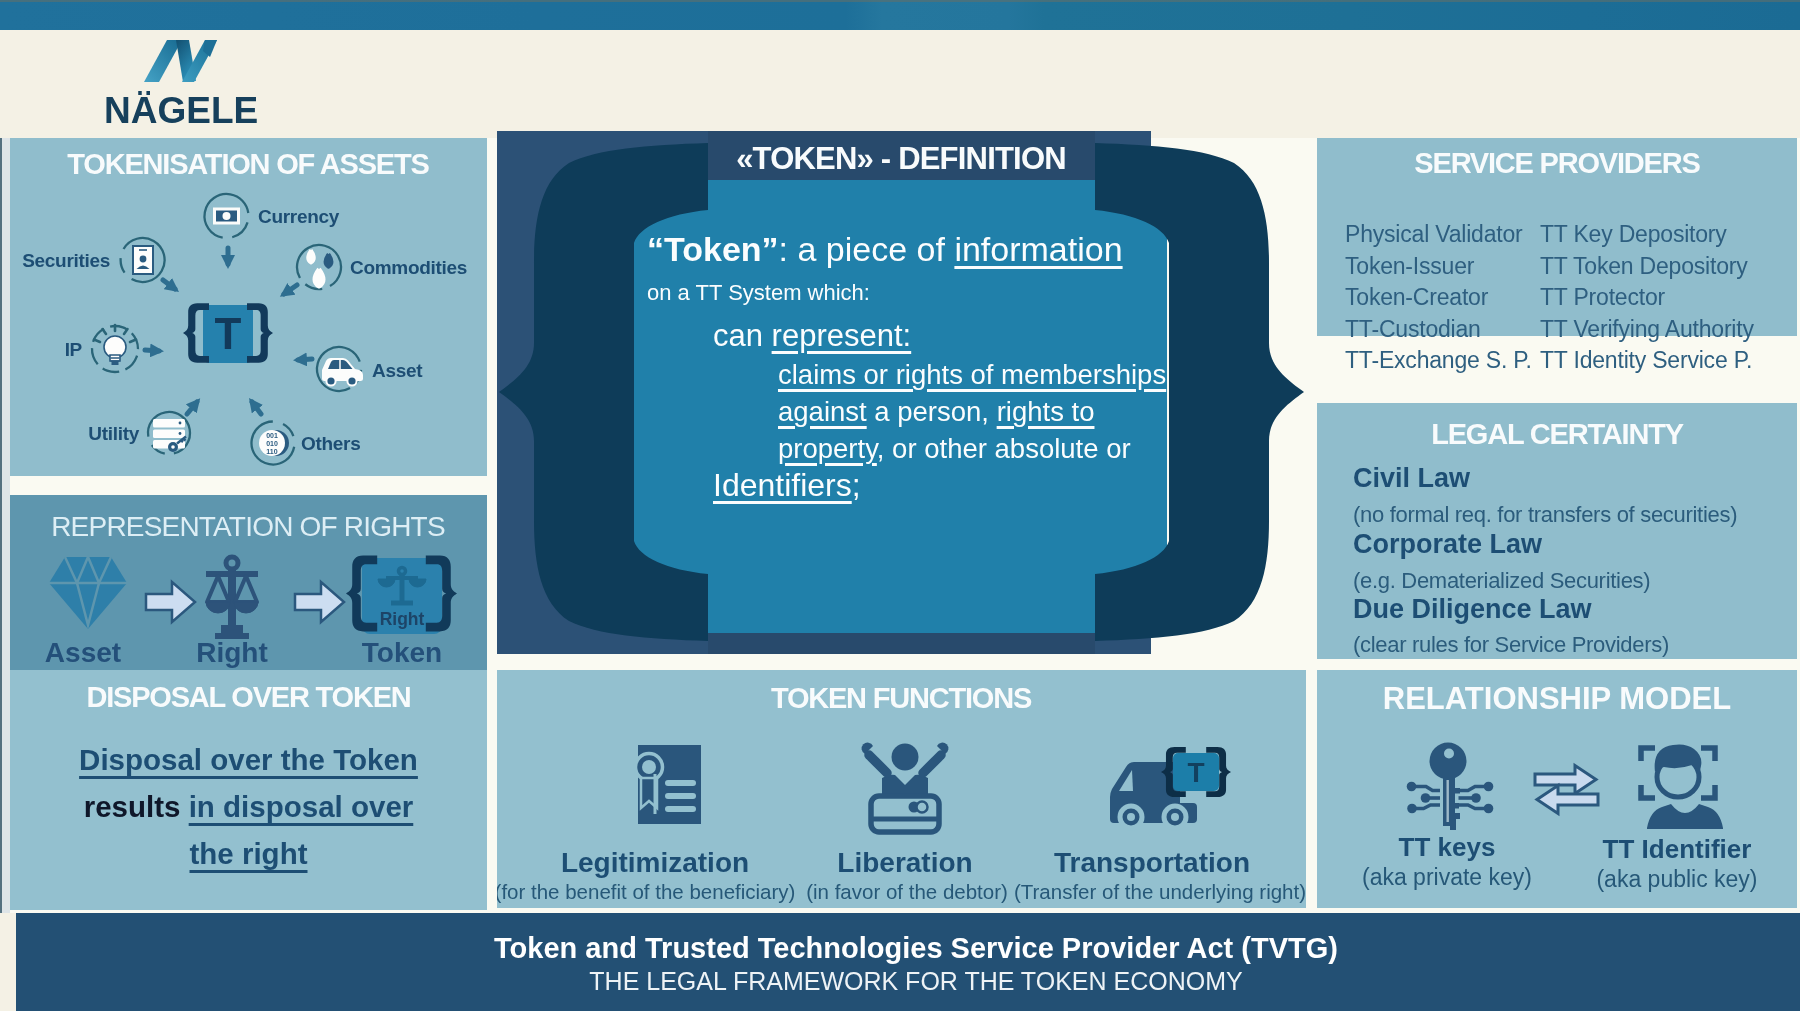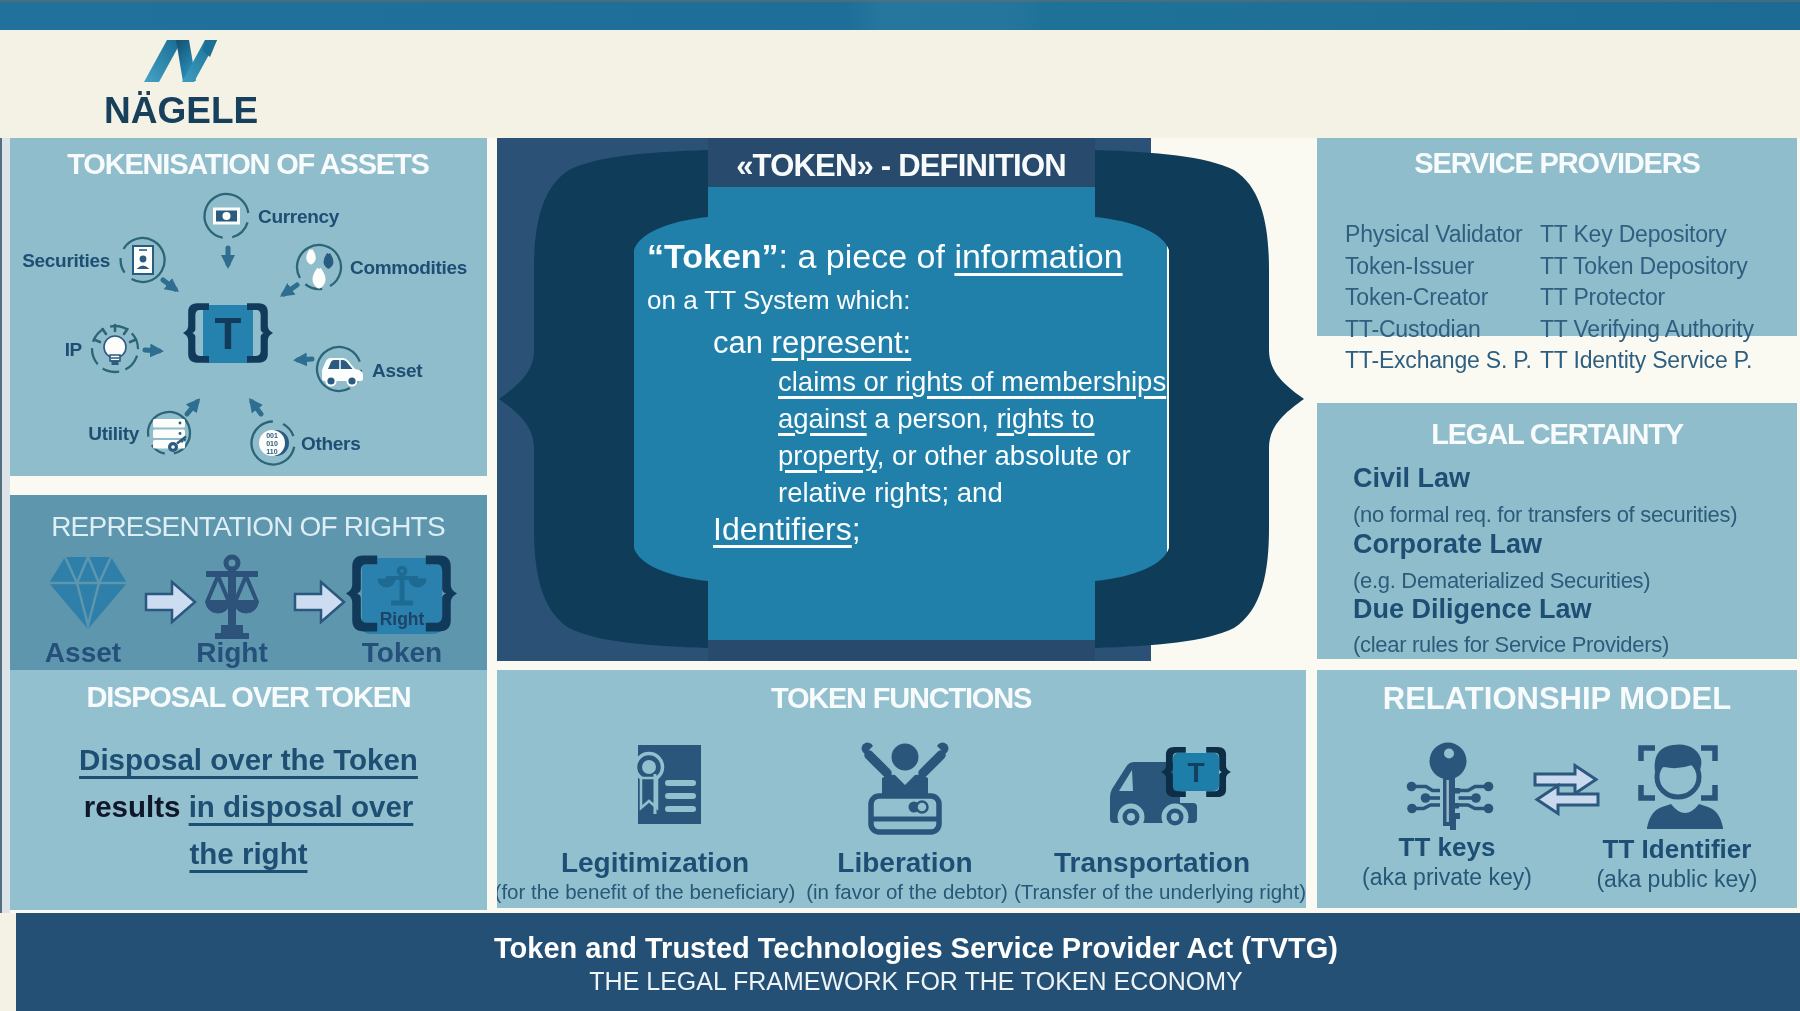--- a/index.html
+++ b/index.html
@@ -194,21 +194,21 @@
 </svg>
 </div>
 <div id="p-disp" class="abs" style="left:10px;top:670px;width:477px;height:240px;background:#93c0cf;">
   <div class="panel-title" style="margin-top:11px;">DISPOSAL OVER TOKEN</div>
   <div style="margin-top:22px;text-align:center;font-size:29.5px;font-weight:bold;color:#1d4e74;line-height:47px;">
     <div><u style="text-decoration-thickness:3px;text-underline-offset:6px;">Disposal over the Token</u></div>
     <div><span style="color:#0f172a;">results</span> <u style="text-decoration-thickness:3px;text-underline-offset:6px;">in disposal over</u></div>
     <div><u style="text-decoration-thickness:3px;text-underline-offset:6px;">the right</u></div>
   </div>
 </div>
-<div id="p-def" class="abs" style="left:497px;top:138px;width:654px;height:523px;background:#2c5176;padding-left:32px;">
+<div id="p-def" class="abs" style="left:497px;top:131px;width:654px;height:523px;background:#2c5176;padding-left:32px;">
   <svg width="809" height="523" viewBox="0 0 809 523" style="position:absolute;left:0;top:0;">
     <rect x="211" y="0" width="387" height="523" fill="#284a6c"></rect>
     <rect x="137" y="49" width="533" height="453" rx="20" fill="#2080aa"></rect>
     <path id="braceL" fill="#0e3c59" d="M 211 12
       C 150 14, 100 18, 72 32
       C 44 50, 37 88, 37 132
       L 37 212
       C 37 235, 20 248, 2 261
       C 20 274, 37 287, 37 310
       L 37 390
@@ -221,26 +221,25 @@
       Z"></path>
     <use href="#braceL" transform="translate(809,0) scale(-1,1)"></use>
     <text x="404" y="38" text-anchor="middle" font-family="Liberation Sans" font-size="31" font-weight="bold" fill="#f8fbfc" letter-spacing="-0.8">«TOKEN» - DEFINITION</text>
   </svg>
   <div style="position:absolute;left:150px;top:96px;color:#fbfdfe;white-space:nowrap;">
     <style>
       #p-def u { text-decoration-thickness:2.5px; text-underline-offset:5px; }
       #p-def .l { display:block; }
     </style>
     <div class="l" style="font-size:34px;line-height:44px;"><b>“Token”</b>: a piece of <u>information</u></div>
-    <div class="l" style="font-size:26px;line-height:44px;">on a TT System which:</div>
+    <div class="l" style="font-size:22px;line-height:44px;">on a TT System which:</div>
     <div class="l" style="font-size:31px;line-height:41px;padding-left:66px;">can <u>represent:</u></div>
     <div class="l" style="font-size:27.5px;line-height:37px;padding-left:131px;"><u>claims or rights of memberships</u></div>
     <div class="l" style="font-size:27.5px;line-height:37px;padding-left:131px;"><u>against</u> a person, <u>rights to</u></div>
     <div class="l" style="font-size:27.5px;line-height:37px;padding-left:131px;"><u>property</u>, or other absolute or</div>
-    <div class="l" style="font-size:27.5px;line-height:37px;padding-left:131px;">relative rights; and</div>
     <div class="l" style="font-size:32px;line-height:37px;padding-left:66px;"><u>Identifiers</u>;</div>
   </div>
 </div>
 <div id="p-fun" class="abs" style="left:497px;top:670px;width:809px;height:238px;background:#93c0cf;">
 <svg width="809" height="238" viewBox="0 0 809 238">
   <text x="404" y="38" text-anchor="middle" font-size="29" font-weight="bold" fill="#f8fbfc" letter-spacing="-1.2">TOKEN FUNCTIONS</text>
 
   <g>
     <rect x="141" y="75" width="63" height="79" fill="#2a567c"></rect>
     <circle cx="152" cy="97" r="13.5" fill="#2a567c" stroke="#93c0cf" stroke-width="3.5"></circle>

